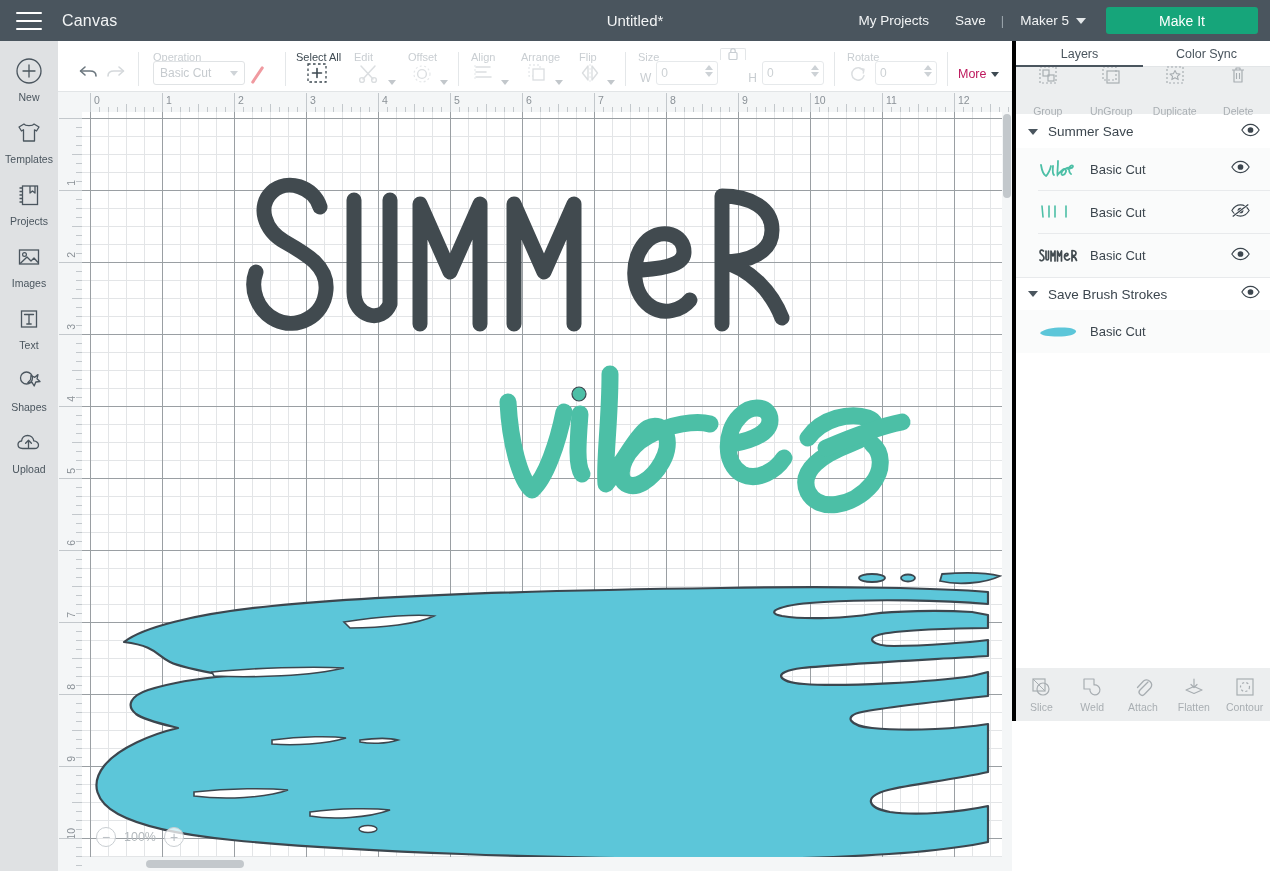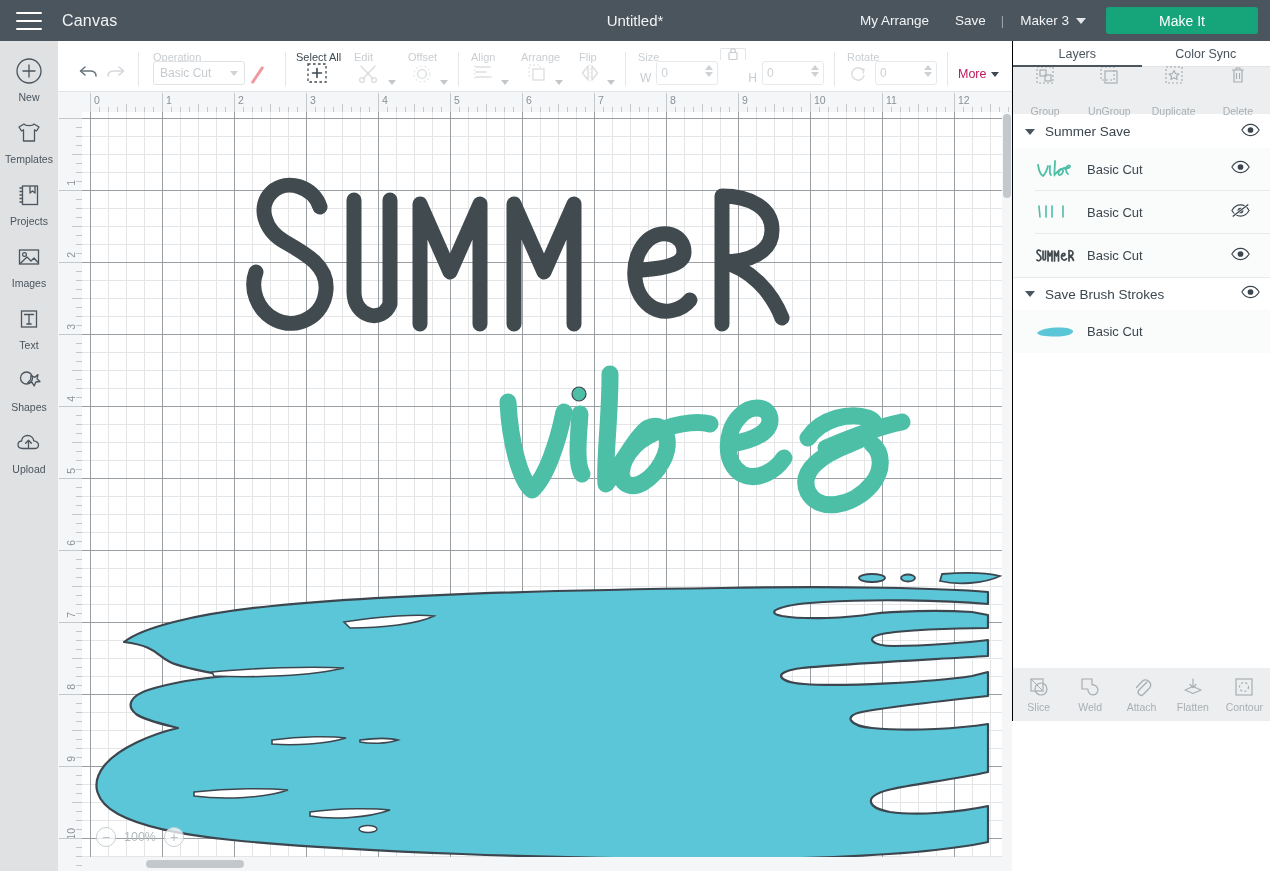--- a/index.html
+++ b/index.html
@@ -202,21 +202,21 @@
     background: #f4f6f7; z-index: 6;
   }
   .vscroll-thumb {
     position: absolute; right: 1px; top: 2px; width: 8px; height: 84px;
     background: #c3c8cc; border-radius: 4px; cursor: pointer;
   }
 
   
   .right-panel {
     position: absolute; left: 1012px; top: 41px; width: 258px; height: 680px;
-    background: #ffffff; border-left: 1px solid #000000;
+    background: #ffffff; border-left: 4px solid #000000;
   }
   .panel-tabs { display: flex; height: 26px; border-bottom: 1px solid #e2e5e7; }
   .panel-tab {
     flex: 1; text-align: center; font-size: 12.5px; color: #4a555e;
     cursor: pointer; line-height: 26px; position: relative;
   }
   .panel-tab.active::after {
     content: ""; position: absolute; left: 0; bottom: -1px; width: 100%;
     height: 2px; background: #4a555e;
   }
@@ -275,25 +275,25 @@
 
   <div class="header">
     <div class="hamburger">
       <span></span>
         <span></span>
         <span></span>
     </div>
     <div class="header-canvas-label">Canvas</div>
     <div class="header-title">Untitled*</div>
     <div class="header-right">
-      <div class="hdr-link">My Arrange</div>
+      <div class="hdr-link">My Projects</div>
       <div class="hdr-link">Save</div>
       <div class="hdr-sep">|</div>
       <div class="machine-sel">
-        <span>Maker 3</span>
+        <span>Maker 5</span>
         <span class="caret-down"></span>
       </div>
       <button class="make-it-btn">Make It</button>
     </div>
   </div>
 
   <div class="left-rail">
 
     <div class="rail-item">
       <svg class="rail-icon" viewBox="0 0 30 30">

